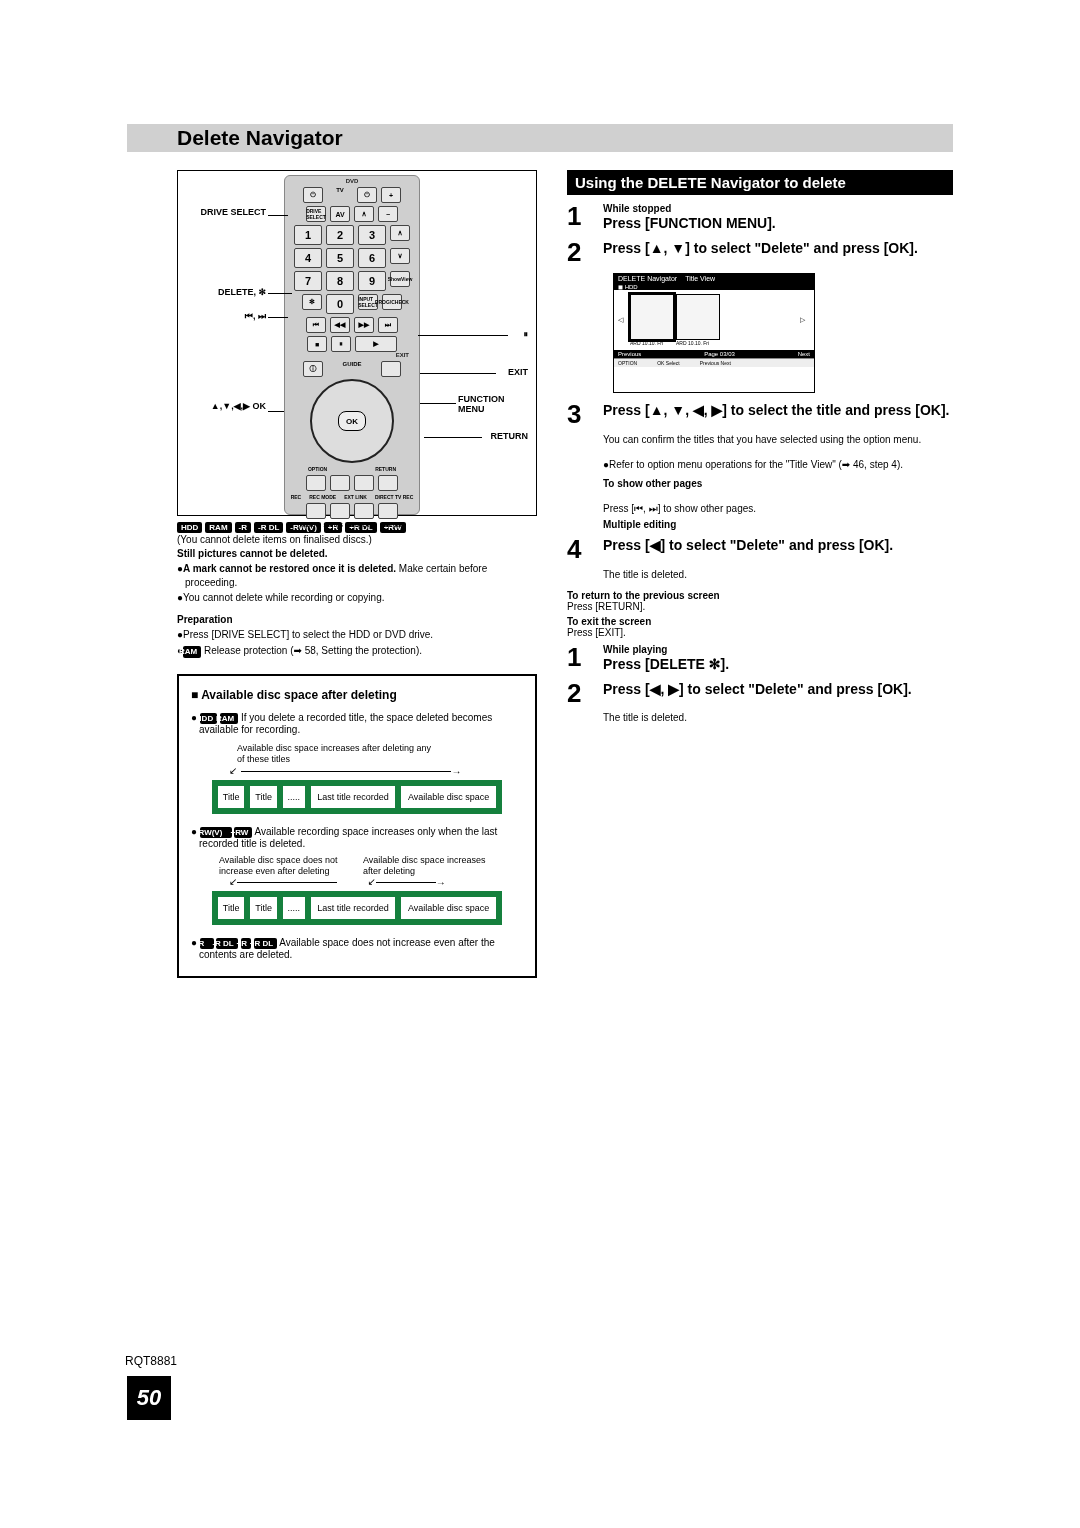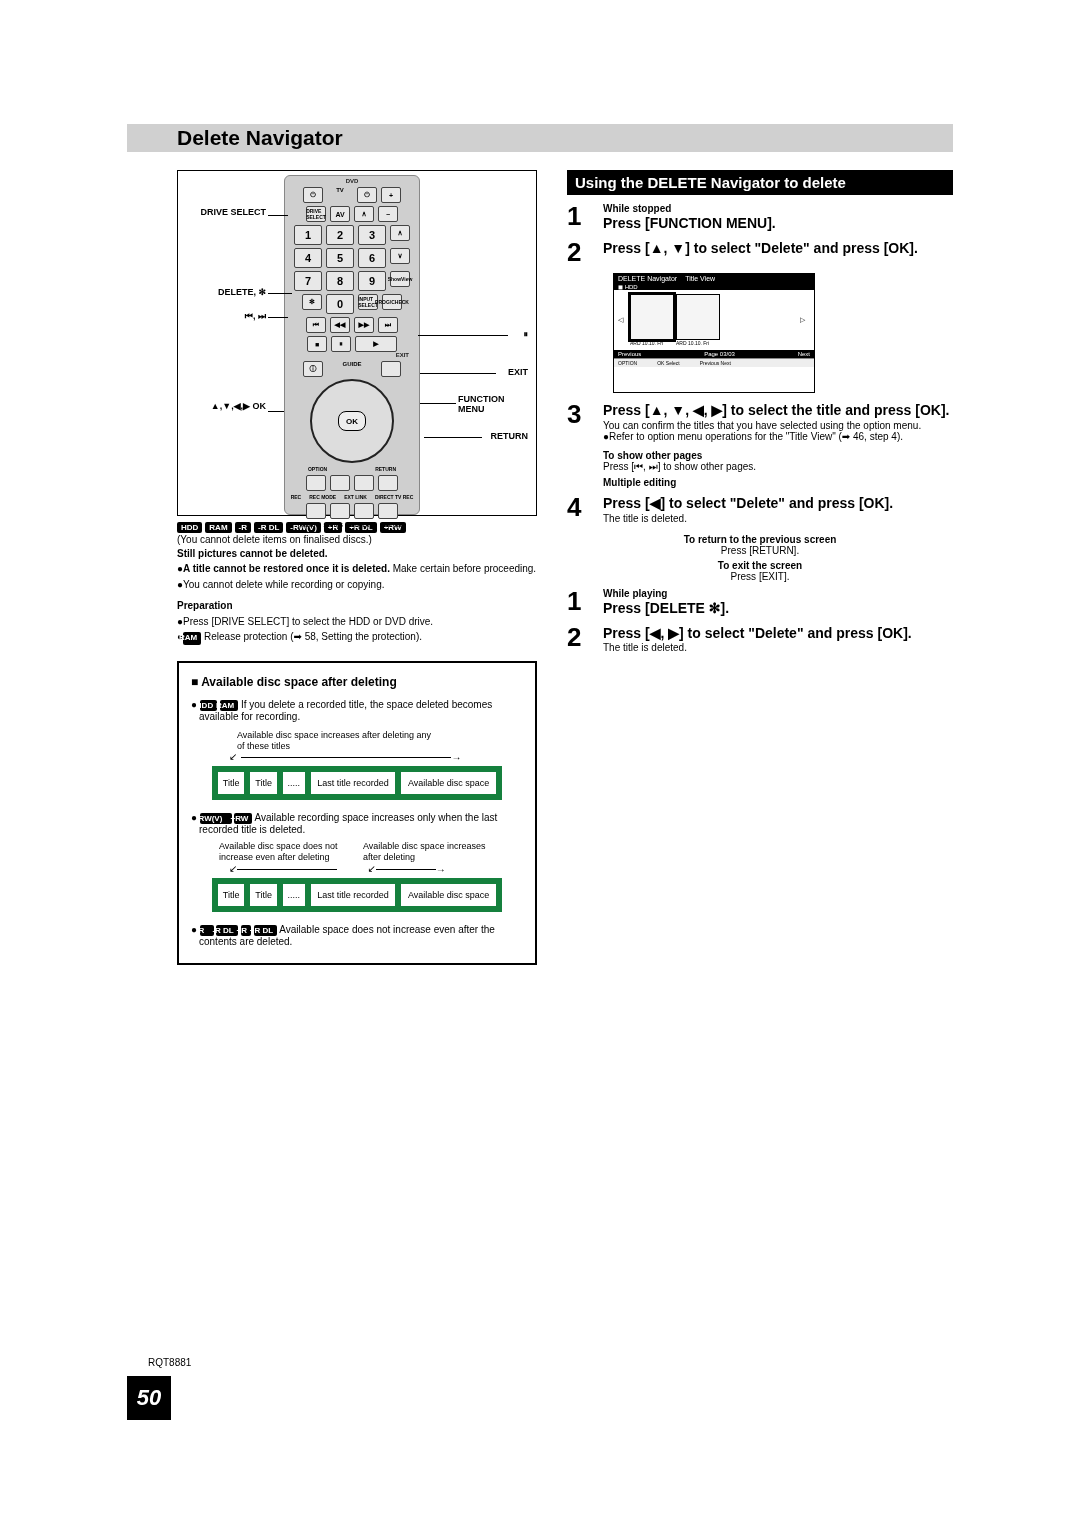--- a/index.html
+++ b/index.html
@@ -119,45 +119,45 @@
 
   
   .section-header {
     background:#000; color:#fff; font-weight:bold;
     font-size: 15px; padding:4px 8px; margin:0 0 8px 0;
   }
   .step-row { display:flex; gap:10px; margin:6px 0;}
   .step-num { font-size:26px; font-weight:bold; width:26px; flex-shrink:0; line-height:1;}
   .step-body { font-size:14px; font-weight:bold; line-height:1.35;}
   .step-sub { font-size:10px; font-weight:bold;}
-  .step-detail { font-size:10px; font-weight:normal; margin-top:0;}
+  .step-detail { font-size:10px; font-weight:normal; margin-top:14px;}
 
   .delete-nav-thumb {
     width:200px; height:118px; border:1px solid #000; margin:8px 0 8px 46px;
     position:relative; font-size:7px; background:#fff;
   }
   .dnt-header { background:#000; color:#fff; padding:1px 4px; display:flex; gap:8px;}
   .dnt-sub { background:#000; color:#fff; padding:0px 4px; font-size:6px;}
   .dnt-body { padding:4px; display:flex; gap:2px;}
   .thumb-card { width:42px; height:44px; border:1px solid #000; background:#f5f5f5;}
   .thumb-card.sel { outline:2px solid #000;}
   .dnt-footer-bar { background:#000;color:#fff;font-size:6px;display:flex;justify-content:space-between;padding:1px 4px;}
   .dnt-footer { background:#eee;font-size:5px;padding:1px 4px;display:flex;gap:20px;border-top:1px solid #888;}
 
-  .note-block { font-size:10px; margin-top:10px;text-align:center;}
+  .note-block { font-size:10px; margin-top:10px;}
   .note-block b { display:block;}
 
   .page-num {
     position:absolute; left:127px; bottom:108px;
     width:44px; height:44px; background:#000; color:#fff;
     display:flex;align-items:center;justify-content:center;
     font-size:22px; font-style:italic; font-weight:bold;
   }
   .manual-id {
-    position:absolute; left:148px; bottom:160px; font-size:10px;
+    position:absolute; left:125px; bottom:160px; font-size:12px;
   }
 </style>
 </head>
 <body>
 
 <div class="page">
   <div class="title-bar">
     <h1>Delete Navigator</h1>
   </div>
 
@@ -282,21 +282,21 @@
         <span class="badge">-R DL</span>
         <span class="badge">-RW(V)</span>
         <span class="badge">+R</span>
         <span class="badge">+R DL</span>
         <span class="badge">+RW</span>
       </div>
 
       <div class="small-text">
         <div>(You cannot delete items on finalised discs.)</div>
         <div><b>Still pictures cannot be deleted.</b></div>
-        <div class="bullet">●<b>A title cannot be restored once it is deleted.</b><span> Make certain before proceeding.</span></div>
+        <div class="bullet">●<b>A mark cannot be restored once it is deleted.</b><span> Make certain before proceeding.</span></div>
         <div class="bullet">●<span>You cannot delete while recording or copying.</span></div>
         <div style="margin-top:8px"><b>Preparation</b></div>
         <div class="bullet">●<span>Press [DRIVE SELECT] to select the HDD or DVD drive.</span></div>
         <div class="bullet">●<span class="badge">RAM</span><span> Release protection (➡ 58, Setting the protection).</span></div>
       </div>
 
       <div class="info-box">
         <h3>■ Available disc space after deleting</h3>
         <div class="bullet">●
           <span class="badge">HDD</span>

